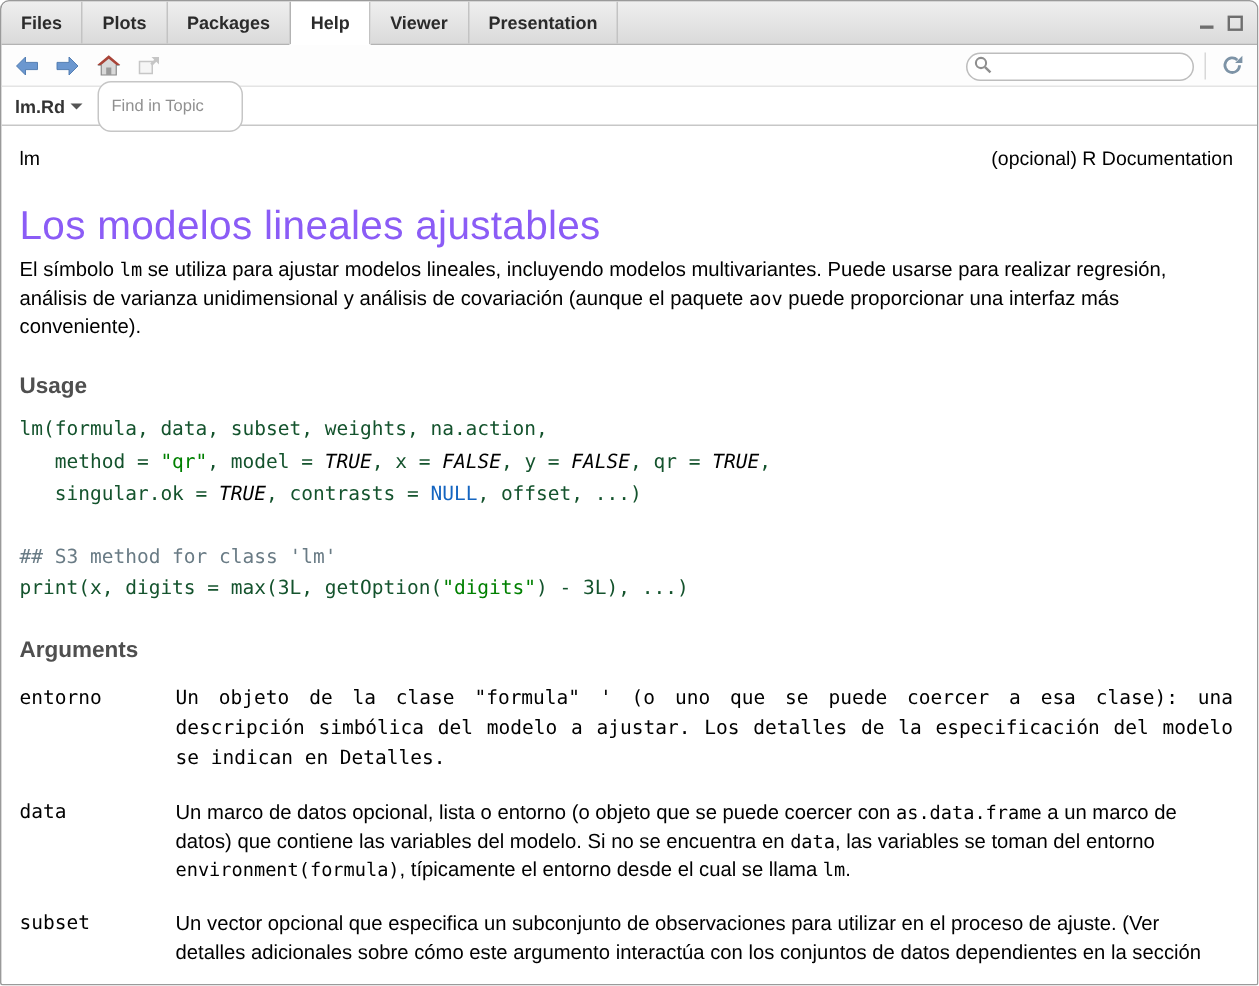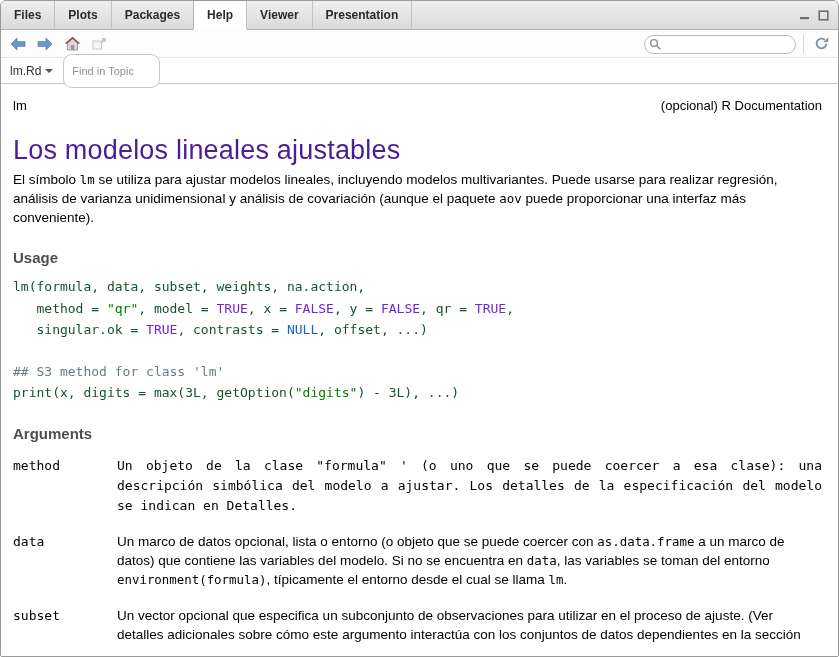--- a/index.html
+++ b/index.html
@@ -70,21 +70,21 @@
   
   .topicbar {
     height: 26px;
     background: #ffffff;
     border-bottom: 1px solid #c7c7c7;
     display: flex; align-items: center;
     padding: 0 9px; gap: 10px;
   }
   .topic-selector {
     display: inline-flex; align-items: center; gap: 4px;
-    font-size: 12px; color: #333; cursor: default;
+    font-size: 12px; color: #333; cursor: default; font-weight: bold;
   }
   .caret-down {
     width: 0; height: 0; display: inline-block;
     border-left: 4px solid transparent; border-right: 4px solid transparent;
     border-top: 4px solid #555;
   }
   .find-input {
     width: 97px; height: 18px;
     border: 1px solid #c6c6c6; border-radius: 9px;
     font-size: 11px; padding: 16px 8px; outline: none;
@@ -98,21 +98,21 @@
     overflow: hidden;
     background: #fff;
     padding: 10px 16px 0 12px;
     color: #000;
   }
   .doc-header {
     display: flex; justify-content: space-between;
     font-size: 13px; margin-top: 4px;
   }
   h1.doc-title {
-    font-size: 27px; font-weight: 500; color: #4c1d95;
+    font-size: 27px; font-weight: 500; color: #8b5cf6;
     margin: 22px 0 4px 0; letter-spacing: 0.2px;
   }
   h2.section-heading {
     font-size: 15px; font-weight: bold; color: #4f4f4f;
     margin: 22px 0 9px 0;
   }
   p.body-text {
     font-size: 13.5px; line-height: 1.42; color: #000;
   }
   .inline-code, code {
@@ -120,21 +120,21 @@
     font-size: 0.92em;
   }
   pre.usage {
     font-family: "DejaVu Sans Mono", monospace;
     font-size: 13px; line-height: 1.62;
     margin: 10px 0 4px 0;
     white-space: pre;
   }
   .tok-pln { color: #14532d; }
   .tok-str { color: #008000; }
-  .tok-lit { color: #6d28d9; }
+  .tok-lit { color: #000000; font-style: italic; }
   .tok-con { color: #1565c0; }
   .tok-num { color: #14532d; }
   .tok-com { color: #697b85; }
 
   .args {
     display: grid;
     grid-template-columns: 104px 1fr;
     row-gap: 16px;
     margin-top: 14px;
     font-size: 13.5px; line-height: 1.42;
@@ -247,21 +247,21 @@
 
     <h1 class="doc-title">Los modelos lineales ajustables</h1>
 
     <p class="body-text"><span>El símbolo </span><span class="inline-code">lm</span><span> se utiliza para ajustar modelos lineales, incluyendo modelos multivariantes. Puede usarse para realizar regresión, análisis de varianza unidimensional y análisis de covariación (aunque el paquete </span><span class="inline-code">aov</span><span> puede proporcionar una interfaz más conveniente).</span></p>
 
     <h2 class="section-heading">Usage</h2>
     <pre class="usage"><div><span class="tok-pln">lm(formula, data, subset, weights, na.action,</span></div><div><span class="tok-pln">   method = </span><span class="tok-str">"qr"</span><span class="tok-pln">, model = </span><span class="tok-lit">TRUE</span><span class="tok-pln">, x = </span><span class="tok-lit">FALSE</span><span class="tok-pln">, y = </span><span class="tok-lit">FALSE</span><span class="tok-pln">, qr = </span><span class="tok-lit">TRUE</span><span class="tok-pln">,</span></div><div><span class="tok-pln">   singular.ok = </span><span class="tok-lit">TRUE</span><span class="tok-pln">, contrasts = </span><span class="tok-con">NULL</span><span class="tok-pln">, offset, ...)</span></div><div>&nbsp;</div><div><span class="tok-com">## S3 method for class 'lm'</span></div><div><span class="tok-pln">print(x, digits = max(</span><span class="tok-num">3L</span><span class="tok-pln">, getOption(</span><span class="tok-str">"digits"</span><span class="tok-pln">) - </span><span class="tok-num">3L</span><span class="tok-pln">), ...)</span></div></pre>
 
     <h2 class="section-heading">Arguments</h2>
     <div class="args">
-      <div class="arg-name">method</div>
+      <div class="arg-name">entorno</div>
       <div class="arg-desc mono-desc"><span>Un objeto de la clase "formula" ' (o uno que se puede coercer a esa clase): una descripción simbólica del modelo a ajustar. Los detalles de la especificación del modelo se indican en Detalles.</span></div>
 
       <div class="arg-name">data</div>
       <div class="arg-desc"><span>Un marco de datos opcional, lista o entorno (o objeto que se puede coercer con </span><span class="inline-code">as.data.frame</span><span> a un marco de datos) que contiene las variables del modelo. Si no se encuentra en </span><span class="inline-code">data</span><span>, las variables se toman del entorno </span><span class="inline-code">environment(formula)</span><span>, típicamente el entorno desde el cual se llama </span><span class="inline-code">lm</span><span>.</span></div>
 
       <div class="arg-name">subset</div>
       <div class="arg-desc"><span>Un vector opcional que especifica un subconjunto de observaciones para utilizar en el proceso de ajuste. (Ver detalles adicionales sobre cómo este argumento interactúa con los conjuntos de datos dependientes en la sección </span></div>
 
     </div>
   </div>

